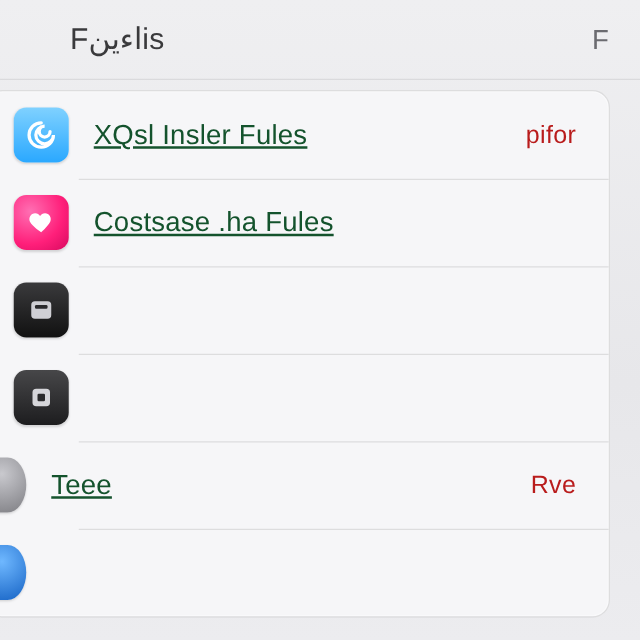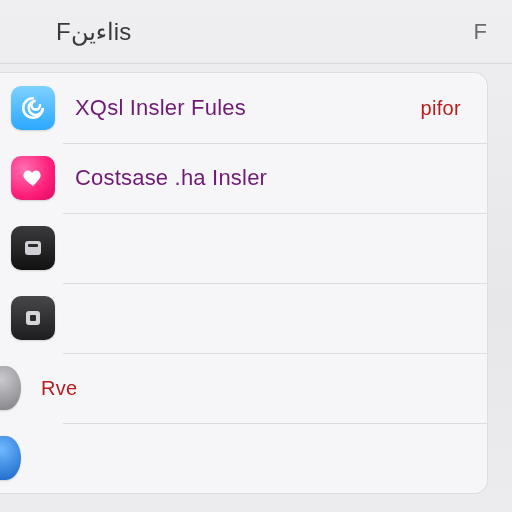--- a/index.html
+++ b/index.html
@@ -66,23 +66,24 @@
     flex: 0 0 44px;
     box-shadow: 0 1px 2px rgba(0,0,0,.15);
   }
   .icon-wrap.half {
     margin-left: -20px;
     width: 30px; flex-basis: 30px;
     border-top-left-radius: 0; border-bottom-left-radius: 0;
   }
   .row .label {
     font-size: 22px;
-    color: #701a75;
+    color: #14532d;
     letter-spacing: .2px;
     flex: 1 1 auto;
+    text-decoration: underline;
   }
   .row .value {
     font-size: 20px;
     color: #b91c1c;
     letter-spacing: .3px;
   }
   
   .ic-spiral { background: linear-gradient(#7fd1ff,#2aa8ff); }
   .ic-heart  { background: radial-gradient(circle at 30% 30%, #ff6fb3, #ff1f7a 60%, #d80a5f); }
   .ic-tile   { background: linear-gradient(#3a3a3c,#111); }
@@ -113,21 +114,21 @@
       <span class="label">XQsl Insler Fules</span>
       <span class="value">pifor</span>
     </div>
 
     <div class="row">
       <span class="icon-wrap ic-heart">
         <svg width="24" height="24" viewBox="0 0 24 24" fill="#fff">
           <path d="M12 21s-7.5-4.7-10-9.3C.3 7.9 3 4 6.6 4c2 0 3.5 1.1 4.4 2.6C11.9 5.1 13.4 4 15.4 4 19 4 21.7 7.9 20 11.7 17.5 16.3 12 21 12 21z" transform="scale(.9) translate(1.3 1)"></path>
         </svg>
       </span>
-      <span class="label">Costsase .ha Insler</span>
+      <span class="label">Costsase .ha Fules</span>
       <span class="value"></span>
     </div>
 
     <div class="row">
       <span class="icon-wrap ic-tile">
         <svg width="24" height="24" viewBox="0 0 24 24" fill="#cfcfd4">
           <rect x="4" y="5" width="16" height="14" rx="3"></rect>
           <rect x="7" y="8" width="10" height="3" rx="1" fill="#2a2a2c"></rect>
         </svg>
       </span>
@@ -139,20 +140,21 @@
         <svg width="24" height="24" viewBox="0 0 24 24" fill="#d6d6da">
           <rect x="5" y="5" width="14" height="14" rx="3"></rect>
           <rect x="9" y="9" width="6" height="6" rx="1" fill="#2b2b2d"></rect>
         </svg>
       </span>
       <span class="value"></span>
     </div>
 
     <div class="row">
       <span class="icon-wrap half ic-orb1"></span>
+      <span class="label">Teee</span>
       <span class="value">Rve</span>
     </div>
 
     <div class="row">
       <span class="icon-wrap half ic-orb2"></span>
       <span class="value"></span>
     </div>
 
   </div>
 </div>

